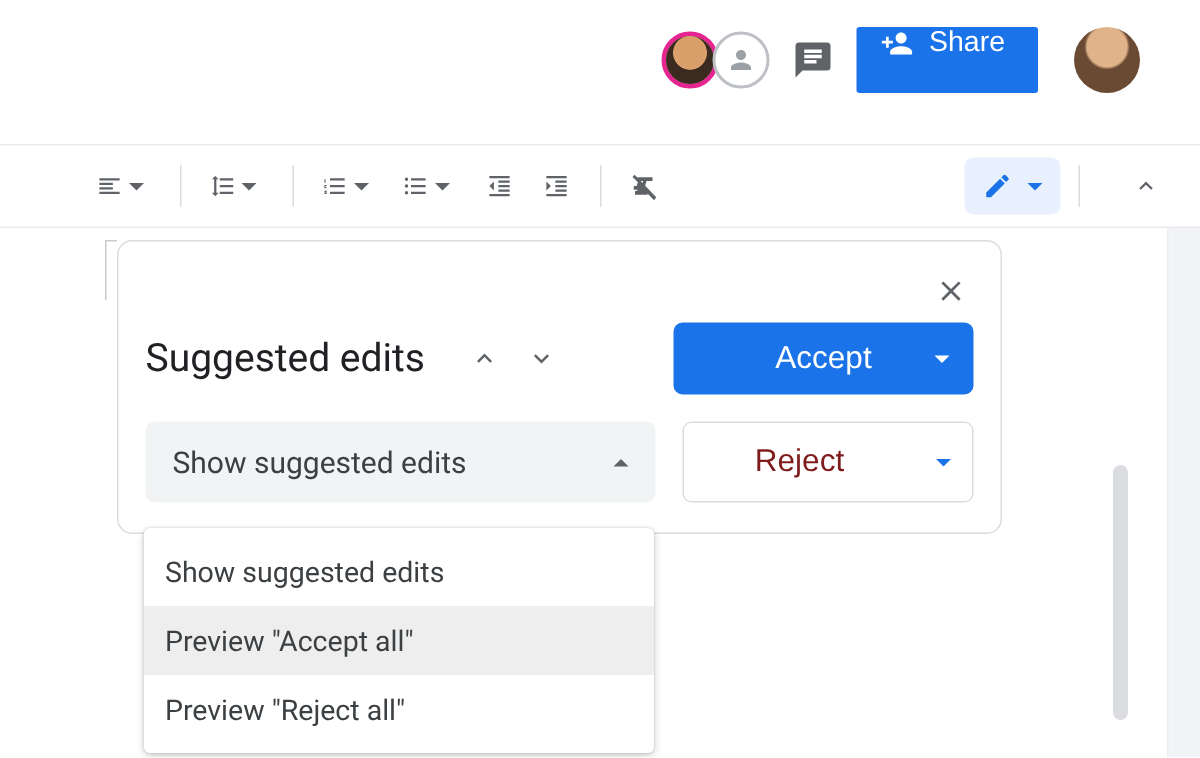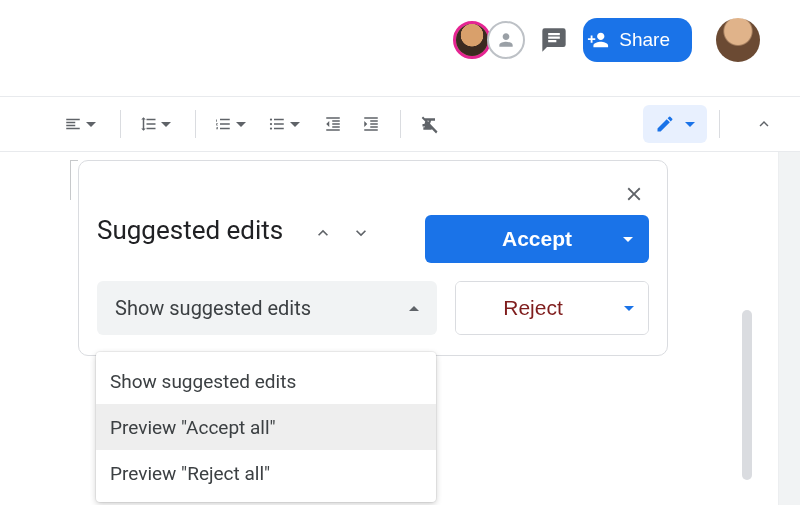--- a/index.html
+++ b/index.html
@@ -41,26 +41,26 @@
     background: radial-gradient(circle at 50% 35%, #d9a06b 0 42%, #3b2a20 44% 100%);
   }
   .comment-bubble {
     width: 30px; height: 30px;
     display:flex; align-items:center; justify-content:center;
   }
   .share-btn {
     background: #1a73e8;
     color: #fff;
     border: none;
-    border-radius: 14px;
+    border-radius: 2px;
     height: 44px;
-    padding: 0 22px 0 4px;
+    padding: 0 22px 0 16px;
     font-size: 19px;
     font-weight: 500;
-    display: flex; align-items: center; gap: 10px;
+    display: flex; gap: 10px;
     cursor: pointer;
   }
   .me-avatar {
     width: 44px; height: 44px; border-radius: 50%;
     background: radial-gradient(circle at 50% 30%, #e0b38a 0 35%, #6b4a33 40% 100%);
     margin-left: 10px;
   }
   
   .toolbar {
     position: absolute;
@@ -128,40 +128,40 @@
     padding:18px 18px 20px 18px;
     box-shadow:none;
   }
   .panel-close {
     position:absolute; top:18px; right:18px;
     width:30px;height:30px;
     display:flex;align-items:center;justify-content:center;
     color:#5f6368; cursor:pointer;
   }
   .panel-row1 {
-    display:flex; align-items:flex-start;
+    display:flex; align-items:center;
     margin-top:36px;
     gap:8px;
   }
   .panel-title {
     font-size:26px; font-weight:400; color:#202124;
     letter-spacing:0;
   }
   .nav-btns { display:flex; gap:2px; margin-left:14px;}
   .nav-btn {
     width:36px;height:36px;border-radius:50%;
     display:flex;align-items:center;justify-content:center;
     color:#5f6368;
   }
   .accept-btn {
     margin-left:auto;
     background:#1a73e8;color:#fff;border:none;border-radius:6px;
-    height:48px; width:224px;
-    display:flex;align-items:center;justify-content:center;
-    font-size:21px;font-weight:700;
+    height:48px; width:200px;
+    display:flex;align-items:center;justify-content:center;
+    font-size:21px;font-weight:400;
     position:relative; cursor:pointer;
   }
   .accept-btn .tri-down { position:absolute; right:16px; color:#fff;}
   .panel-row2 {
     display:flex; align-items:center;
     margin-top:18px;
     gap:18px;
   }
   .dd {
     flex:0 0 340px;

